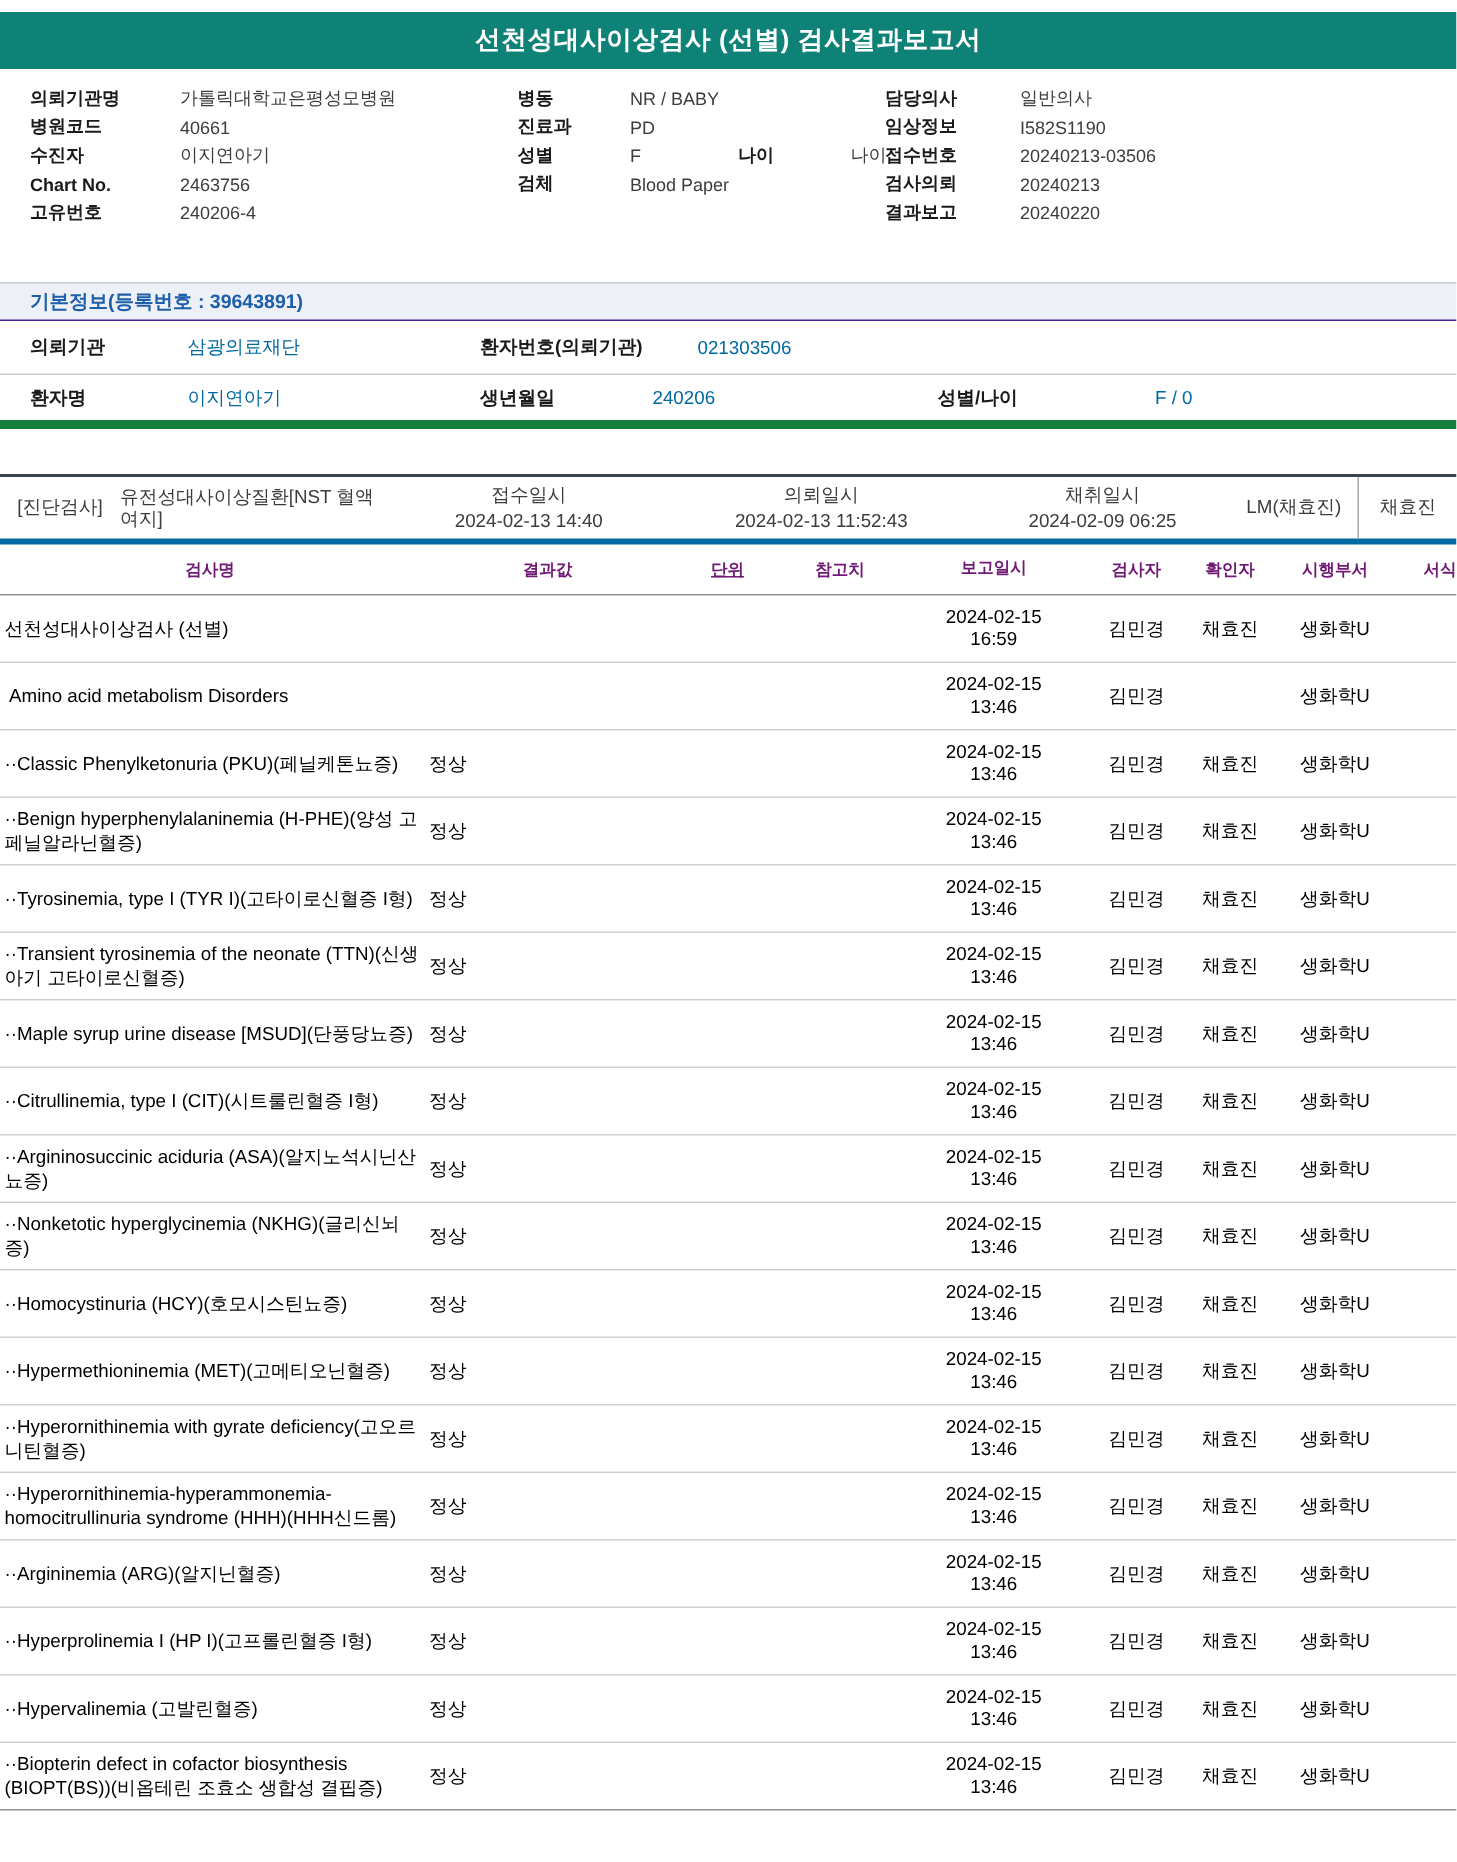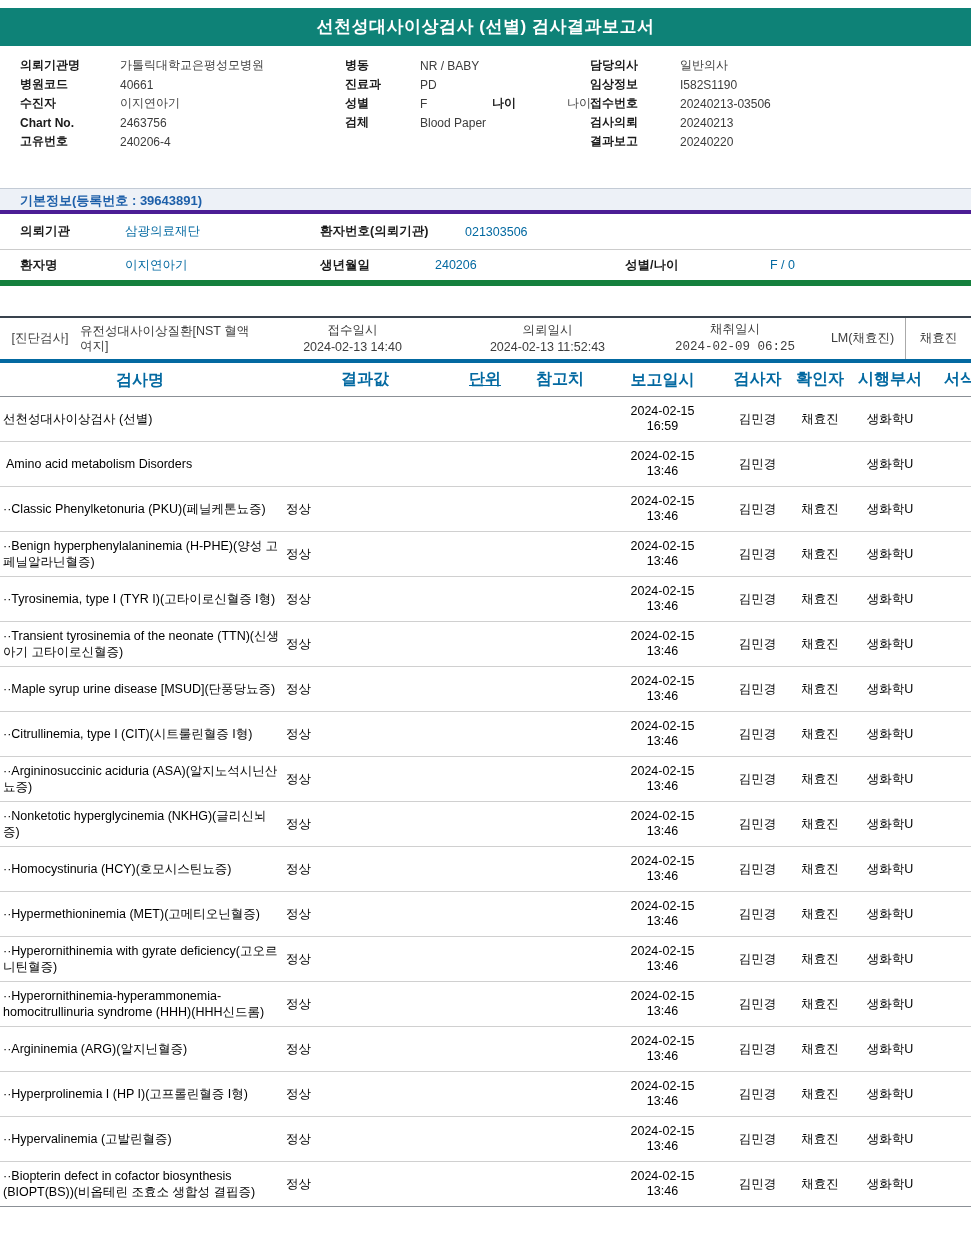--- a/index.html
+++ b/index.html
@@ -33,21 +33,21 @@
   .c2 .hlabel { width: 75px; }
   .c3 .hlabel { width: 90px; }
   .hval { color: #3c3c3c; flex: none; }
   .hlabel2 { width: 50px; margin-left: 12px; }
   
   .basic-bar {
     margin-top: 20px;
     height: 26px;
     background: #edf1f7;
     border-top: 1px solid #c3cbd5;
-    border-bottom: 4px solid #4c1d95;
+    border-bottom: 1px solid #4c1d95;
     line-height: 24px;
     padding-left: 20px;
     color: #1d5fa9;
     font-weight: bold;
     font-size: 13px;
   }
   .basic-row {
     display: flex;
     height: 36px;
     align-items: center;
@@ -73,40 +73,40 @@
     display: flex;
     align-items: center;
     font-size: 12.5px;
     color: #3c3c3c;
   }
   .o-cat { width: 80px; text-align: center; flex: none; }
   .o-group { width: 180px; line-height: 15px; flex: none; }
   .o-col { text-align: center; line-height: 17px; flex: none; }
   .o-col.oc1 { width: 185px; }
   .o-col.oc2 { width: 205px; }
-  .o-col.oc3 { width: 170px; font-family: Liberation Mono, monospace; }
+  .o-col.oc3 { width: 170px; }
   .o-collector { width: 85px; text-align: center; flex: none; }
   .o-conf {
     flex: 1;
     text-align: center;
     border-left: 1px solid #aaa;
     align-self: stretch;
     display: flex;
     align-items: center;
     justify-content: center;
   }
   
   .res-header {
     display: flex;
     height: 34px;
     align-items: center;
     border-bottom: 1px solid #8b9096;
-    color: #0369a1;
+    color: #701a75;
     font-weight: bold;
-    font-size: 16px;
+    font-size: 11px;
   }
   .res-header > div { text-align: center; flex: none; }
   .res-row {
     display: flex;
     height: 45px;
     align-items: center;
     border-bottom: 1px solid #d0d0d0;
     font-size: 12.5px;
     color: #000000;
   }

